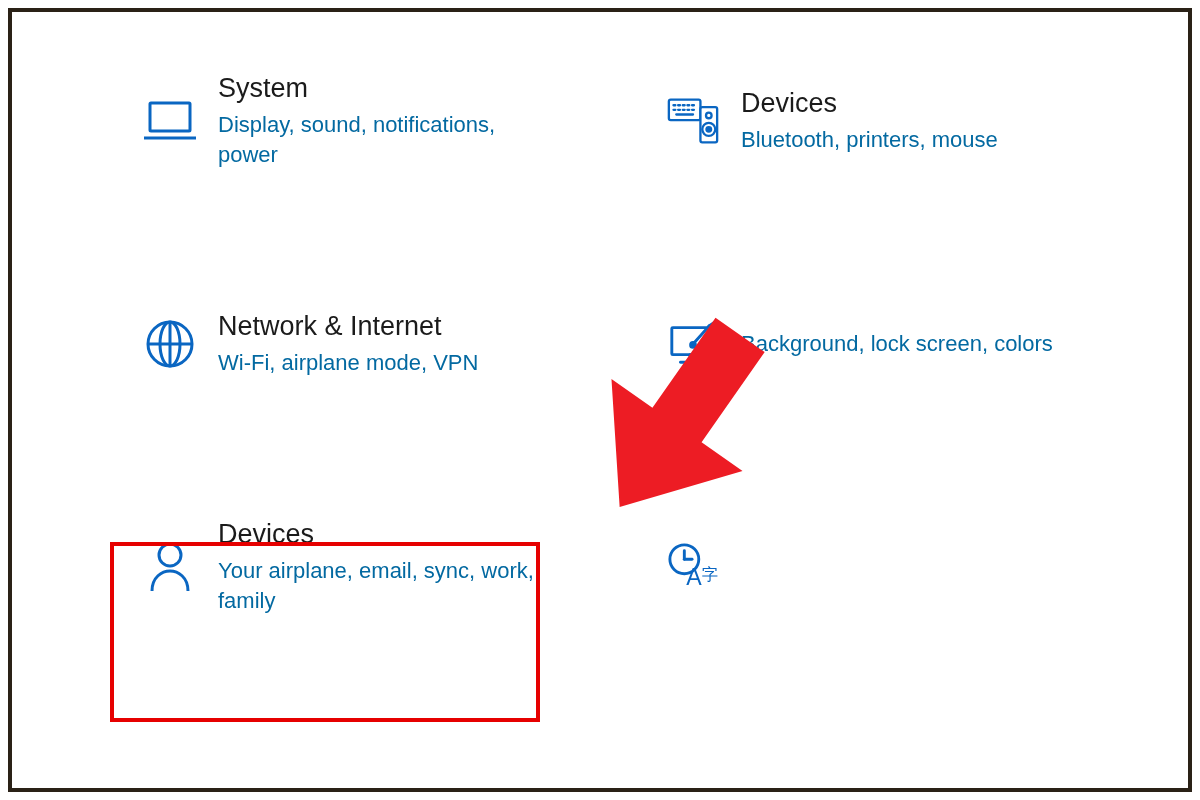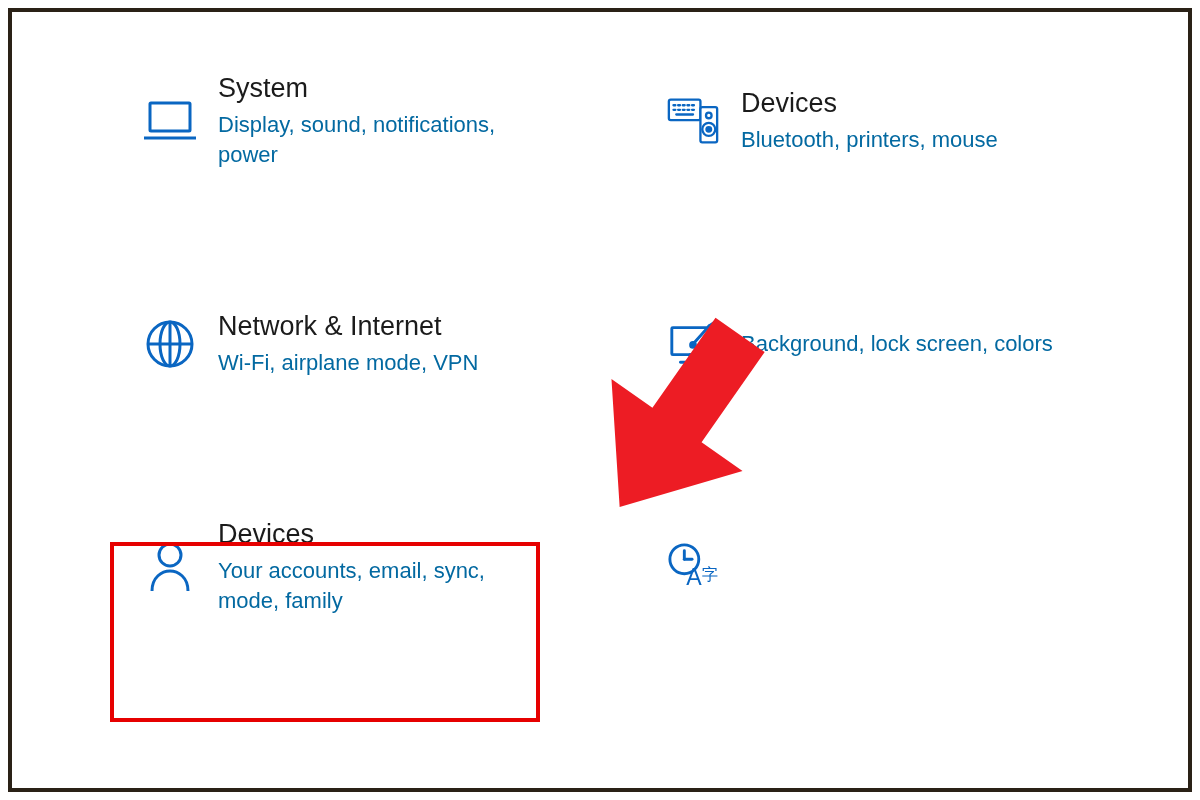--- a/index.html
+++ b/index.html
@@ -150,21 +150,21 @@
 
     <div class="tile">
       <div class="icon-wrap">
         <svg width="44" height="52" viewBox="0 0 44 52" fill="none" stroke="#0a66c2" stroke-width="3">
           <circle cx="22" cy="14" r="11"></circle>
           <path d="M4 50 C4 36 14 30 22 30 C30 30 40 36 40 50"></path>
         </svg>
       </div>
       <div class="text-col">
         <div class="title">Devices</div>
-        <div class="desc">Your accounts, email, sync, mode, family</div>
+        <div class="desc">Your airplane, email, sync, work, family</div>
       </div>
     </div>
 
     <div class="tile">
       <div class="icon-wrap">
         <svg width="54" height="52" viewBox="0 0 54 52" fill="none" stroke="#0a66c2" stroke-width="3" stroke-linecap="round">
           <circle cx="18" cy="18" r="15"></circle>
           <line x1="18" y1="18" x2="18" y2="9"></line>
           <line x1="18" y1="18" x2="26" y2="18"></line>
           <text x="20" y="45" font-size="24" font-family="sans-serif" fill="#0a66c2" stroke="none">A</text>

